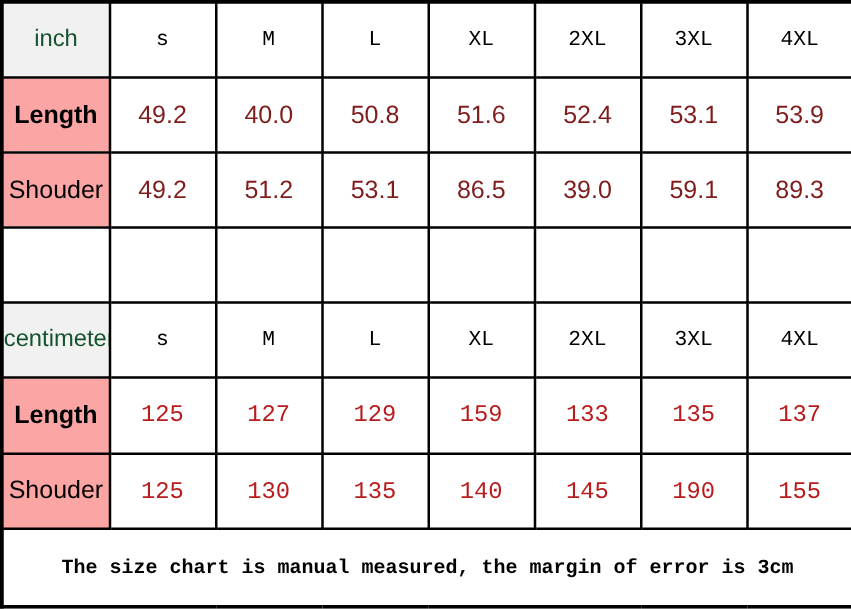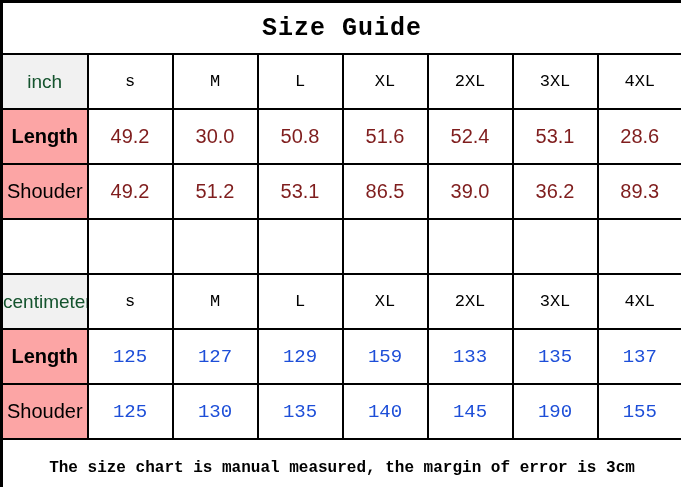--- a/index.html
+++ b/index.html
@@ -53,21 +53,21 @@
     color: #000000;
   }
   .c-num-in {
     font-family: "Liberation Sans", sans-serif;
     font-size: 20px;
     color: #7f1d1d;
   }
   .c-num-cm {
     font-family: "Liberation Mono", "DejaVu Sans Mono", monospace;
     font-size: 19px;
-    color: #1d4ed8;
+    color: #b91c1c;
     margin-top: 17px;
   }
   .row-data td { height: 53px; }
   .row-empty td { height: 53px; background: #ffffff; }
   .row-footer td {
     height: 55px;
     font-family: "Liberation Mono", "DejaVu Sans Mono", monospace;
     font-weight: bold;
     font-size: 16px;
     color: #000000;
@@ -82,54 +82,51 @@
     <col style="width:85px">
       <col style="width:85px">
       <col style="width:85px">
     <col style="width:85px">
       <col style="width:85px">
       <col style="width:85px">
       <col style="width:85px">
   </colgroup>
 
   <tbody>
-      <tr class="row-title">
-    <td colspan="8">Size Guide</td>
-  </tr>
 
   <tr class="row-data">
     <td class="c-unit">inch</td>
     <td class="c-size">s</td>
     <td class="c-size">M</td>
     <td class="c-size">L</td>
     <td class="c-size">XL</td>
     <td class="c-size">2XL</td>
     <td class="c-size">3XL</td>
     <td class="c-size">4XL</td>
   </tr>
 
   <tr class="row-data">
     <td class="c-label bold">Length</td>
     <td class="c-num-in">49.2</td>
-    <td class="c-num-in">30.0</td>
+    <td class="c-num-in">40.0</td>
     <td class="c-num-in">50.8</td>
     <td class="c-num-in">51.6</td>
     <td class="c-num-in">52.4</td>
     <td class="c-num-in">53.1</td>
-    <td class="c-num-in">28.6</td>
+    <td class="c-num-in">53.9</td>
   </tr>
 
   <tr class="row-data">
     <td class="c-label">Shouder</td>
     <td class="c-num-in">49.2</td>
     <td class="c-num-in">51.2</td>
     <td class="c-num-in">53.1</td>
     <td class="c-num-in">86.5</td>
     <td class="c-num-in">39.0</td>
-    <td class="c-num-in">36.2</td>
+    <td class="c-num-in">59.1</td>
     <td class="c-num-in">89.3</td>
   </tr>
 
   <tr class="row-empty">
     <td></td>
         <td></td>
     <td></td>
         <td></td>
     <td></td>
         <td></td>

